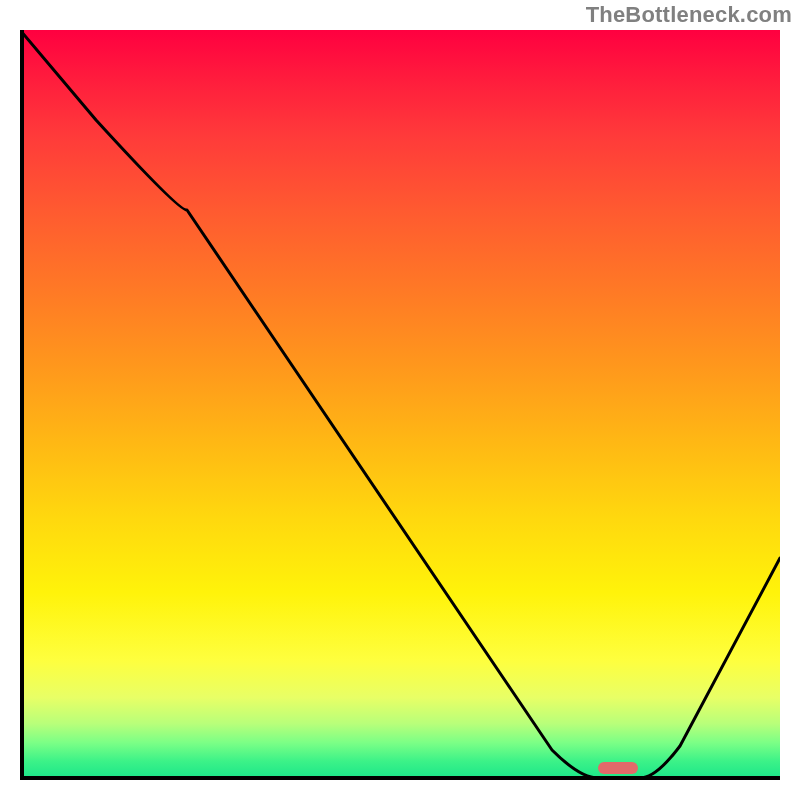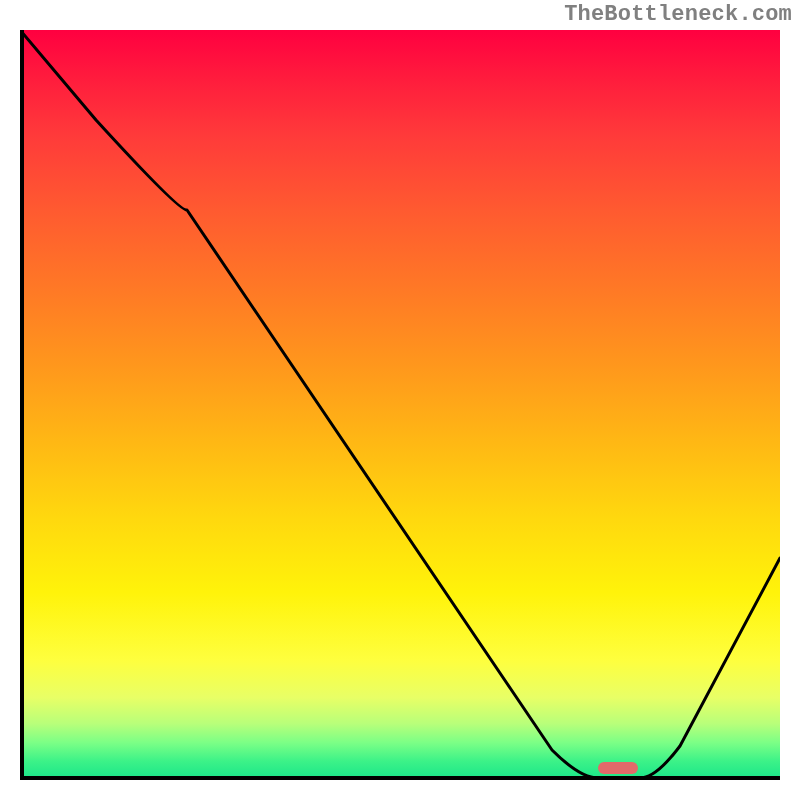--- a/index.html
+++ b/index.html
@@ -12,21 +12,21 @@
   }
   .chart-wrap {
     position: relative;
     width: 800px;
     height: 800px;
   }
   .watermark {
     position: absolute;
     top: 2px;
     right: 8px;
-    font-family: Liberation Mono, monospace;
+    font-family: Liberation Sans, sans-serif;
     font-size: 22px;
     font-weight: 600;
     color: #808080;
     letter-spacing: 0.2px;
     z-index: 5;
   }
   .plot-area {
     position: absolute;
     left: 20px;
     top: 30px;

